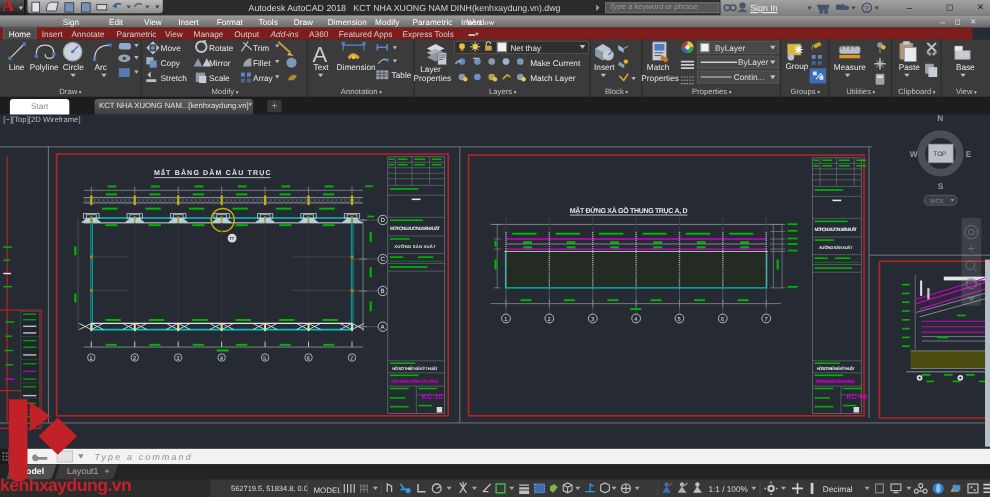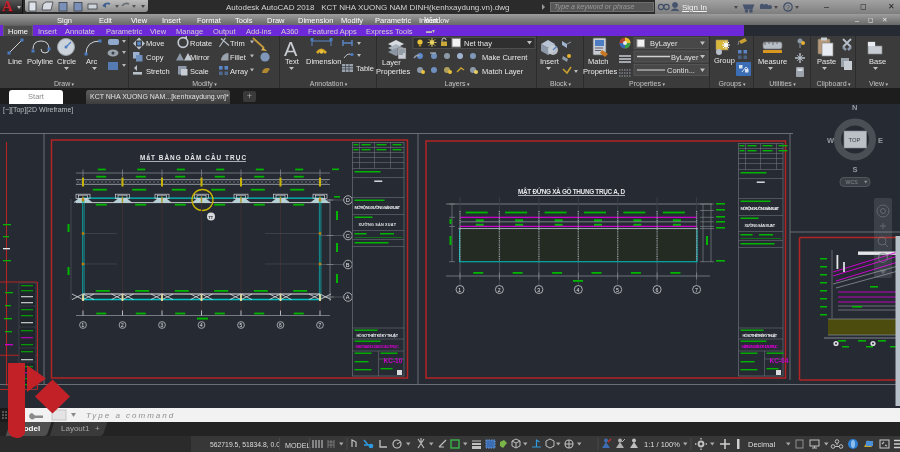--- a/index.html
+++ b/index.html
@@ -10,21 +10,21 @@
 #alogo{position:absolute;left:0;top:0;width:23px;height:14px;background:linear-gradient(#555,#1e1e1e);border-right:1px solid #111;}
 #alogo .a{position:absolute;left:2px;top:-1px;color:#c32530;font-weight:bold;font-size:15px;font-family:"Liberation Serif",serif;line-height:15px;text-shadow:0.5px 0.5px 0 #6a0a10;}
 #alogo .dd{position:absolute;right:1px;top:6px;width:0;height:0;border-left:2px solid transparent;border-right:2px solid transparent;border-top:3px solid #bbb;}
 #qat{position:absolute;left:25px;top:0px;width:123px;height:12px;background:linear-gradient(#bdbdbd,#8e8e8e);border-radius:0 0 3px 3px;}
 #apptitle{position:absolute;left:226px;top:3px;font-size:8px;color:#d4d4d4;white-space:nowrap;}
 #searchbox{position:absolute;left:550px;top:2px;width:104px;height:10px;background:#575757;border:1px solid #6e6e6e;color:#9a9a9a;font-style:italic;font-size:7px;line-height:8px;padding-left:3px;}
 .tbtxt{position:absolute;top:3px;font-size:8px;color:#c9c9c9;text-decoration:underline;}
 .winbtn{position:absolute;top:3px;color:#cfcfcf;font-size:9px;line-height:8px;}
 #menubar{position:absolute;left:0;top:14px;width:900px;height:11px;background:linear-gradient(#9d9d9d,#686868);}
 #menubar span{position:absolute;top:1.5px;font-size:7.5px;color:#fff;}
-#rtabs{position:absolute;left:0;top:25px;width:744px;height:11px;background:#6d28d9;}
+#rtabs{position:absolute;left:0;top:25px;width:884px;height:11px;background:#7f1d1d;}
 #rtabs span{position:absolute;top:1.5px;font-size:7.5px;color:#cfcfcf;}
 #rtabs .active{background:#4d4d4d;color:#fff;border:1px solid #606060;border-bottom:none;padding:0 4px;top:0px;height:11px;line-height:11px;}
 #ribbon{position:absolute;left:0;top:36px;width:900px;height:52px;background:#3b3b3b;}
 .panel{position:absolute;top:0;height:52px;border-right:1px solid #2c2c2c;}
 .pcap{position:absolute;bottom:1px;width:100%;text-align:center;font-size:7px;color:#c2c2c2;}
 .pcap:after{content:" \25BE";font-size:5px;}
 #ftabs{position:absolute;left:0;top:88px;width:900px;height:16px;background:#1d1d1d;}
 .ftab{position:absolute;top:2px;height:14px;font-size:7.5px;line-height:14px;padding:0 8px;color:#8d8d8d;background:#ffffff;border-radius:3px 3px 0 0;white-space:nowrap;overflow:hidden;}
 .ftab.active{background:linear-gradient(#606060,#3d3d3d);color:#e2e2e2;font-size:7px;padding:0 4px;}
 #plusbtn{position:absolute;left:243px;top:3px;width:13px;height:11px;background:#3a3a3a;border-radius:2px;color:#aaa;font-size:9px;line-height:11px;text-align:center;}
@@ -122,21 +122,21 @@
     <span style="left:882px;color:#e8e8e8;font-size:6.5px;">✕</span>
   </div>
   <div id="rtabs">
     <span class="active" style="left:3px;">Home</span>
     <span style="left:38px;">Insert</span>
       <span style="left:65px;">Annotate</span>
     <span style="left:106px;">Parametric</span>
       <span style="left:150px;">View</span>
     <span style="left:176px;">Manage</span>
       <span style="left:213px;">Output</span>
-    <span style="left:246px;">Add-ins</span>
+    <span style="left:246px;font-style:italic;">Add-ins</span>
       <span style="left:281px;">A360</span>
     <span style="left:308px;">Featured Apps</span>
       <span style="left:366px;">Express Tools</span>
     <span style="left:426px;color:#bbb;font-size:6px;">▬▾</span>
   </div>
   <div id="ribbon">
     <div class="panel" style="left:0;width:129px;">
         <div class="pcap">Draw</div>
       </div>
     <div class="panel" style="left:130px;width:150px;">
@@ -1044,13 +1044,14 @@
         </g>
       <g stroke="#c0c0c0" fill="none" stroke-width="1.1">
           <rect x="570" y="4" width="9" height="8"></rect>
           <path d="M572 8 l2 -2 M577 10 l-2 -1"></path>
         </g>
       <g stroke="#d0d0d0" stroke-width="1.5">
           <path d="M584 4.5 h10 M584 8 h10 M584 11.5 h10"></path>
         </g>
     </svg>
   </div>
+  <div id="wmtext">kenhxaydung.vn</div>
 </div>
 
 </body></html>

